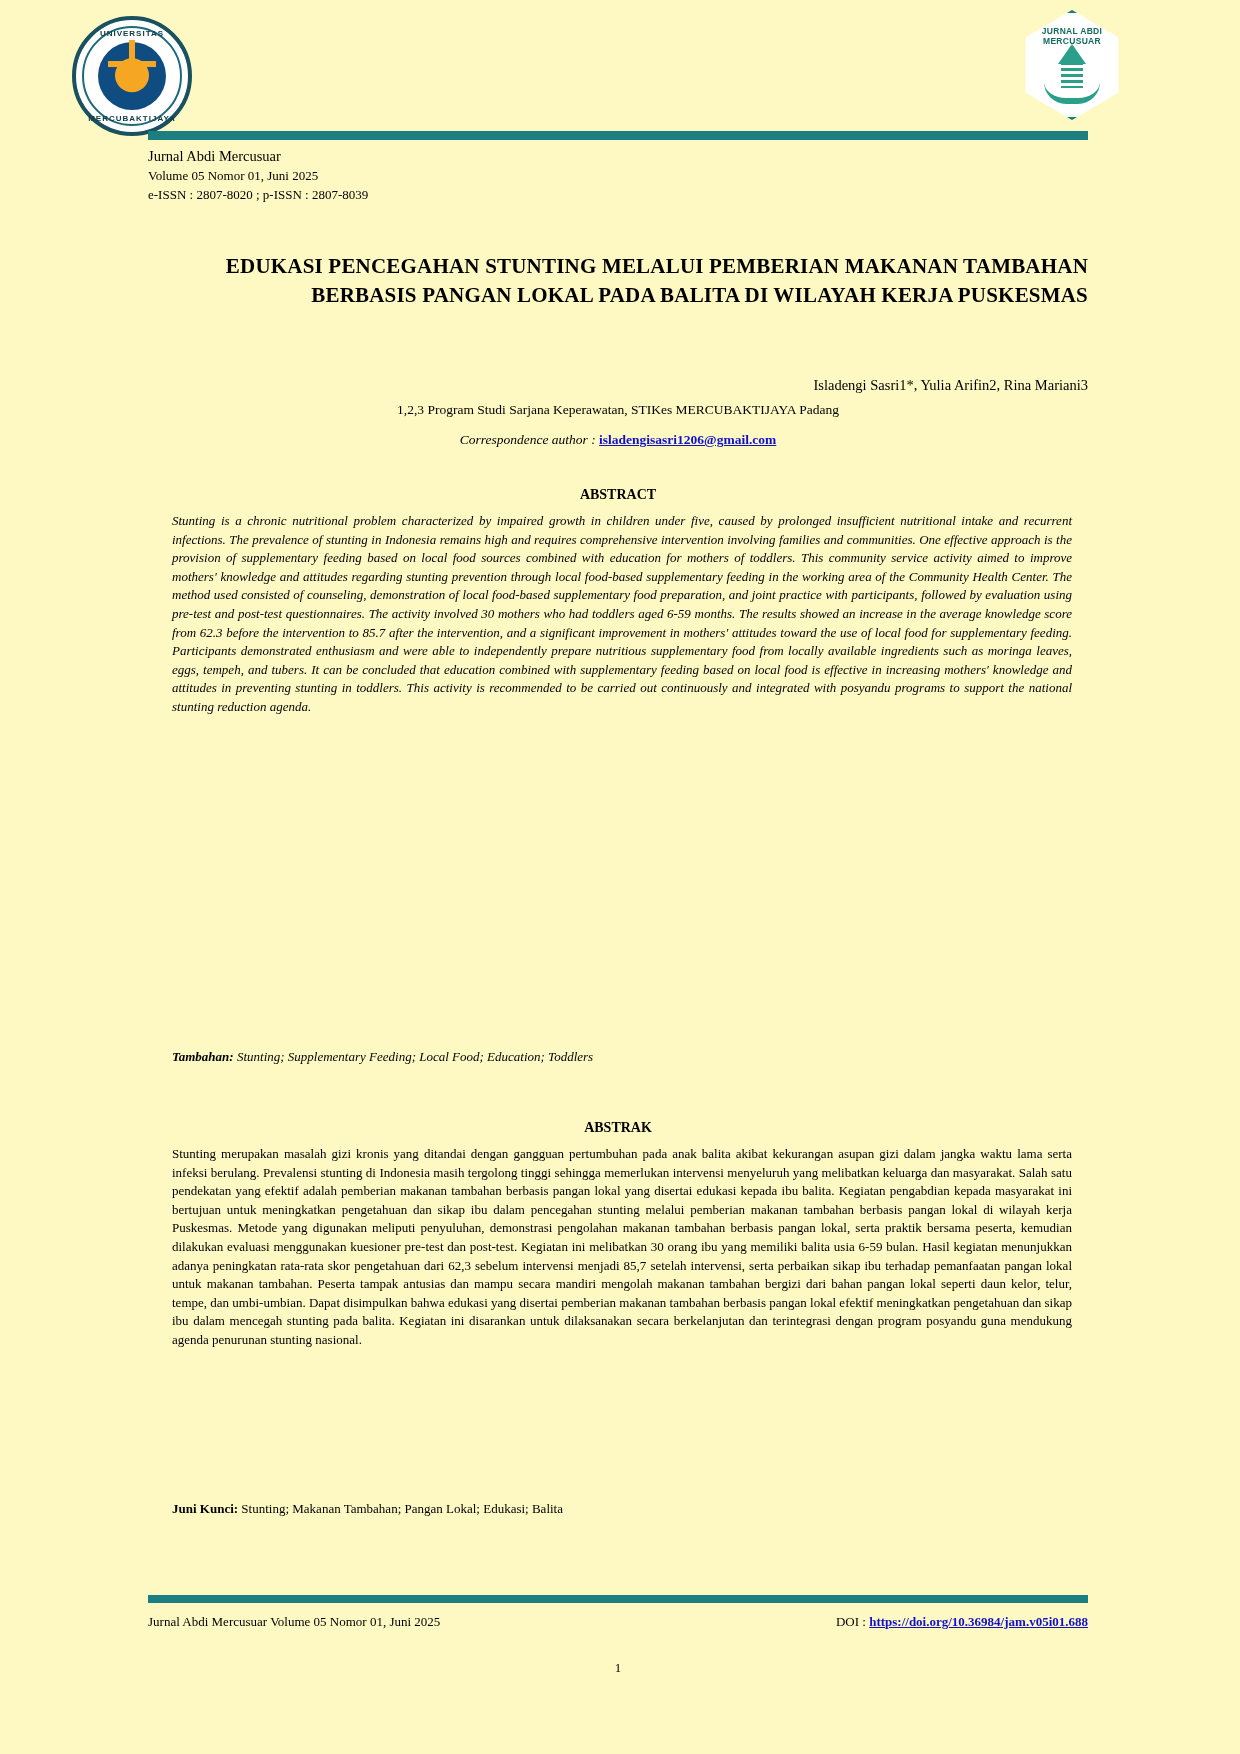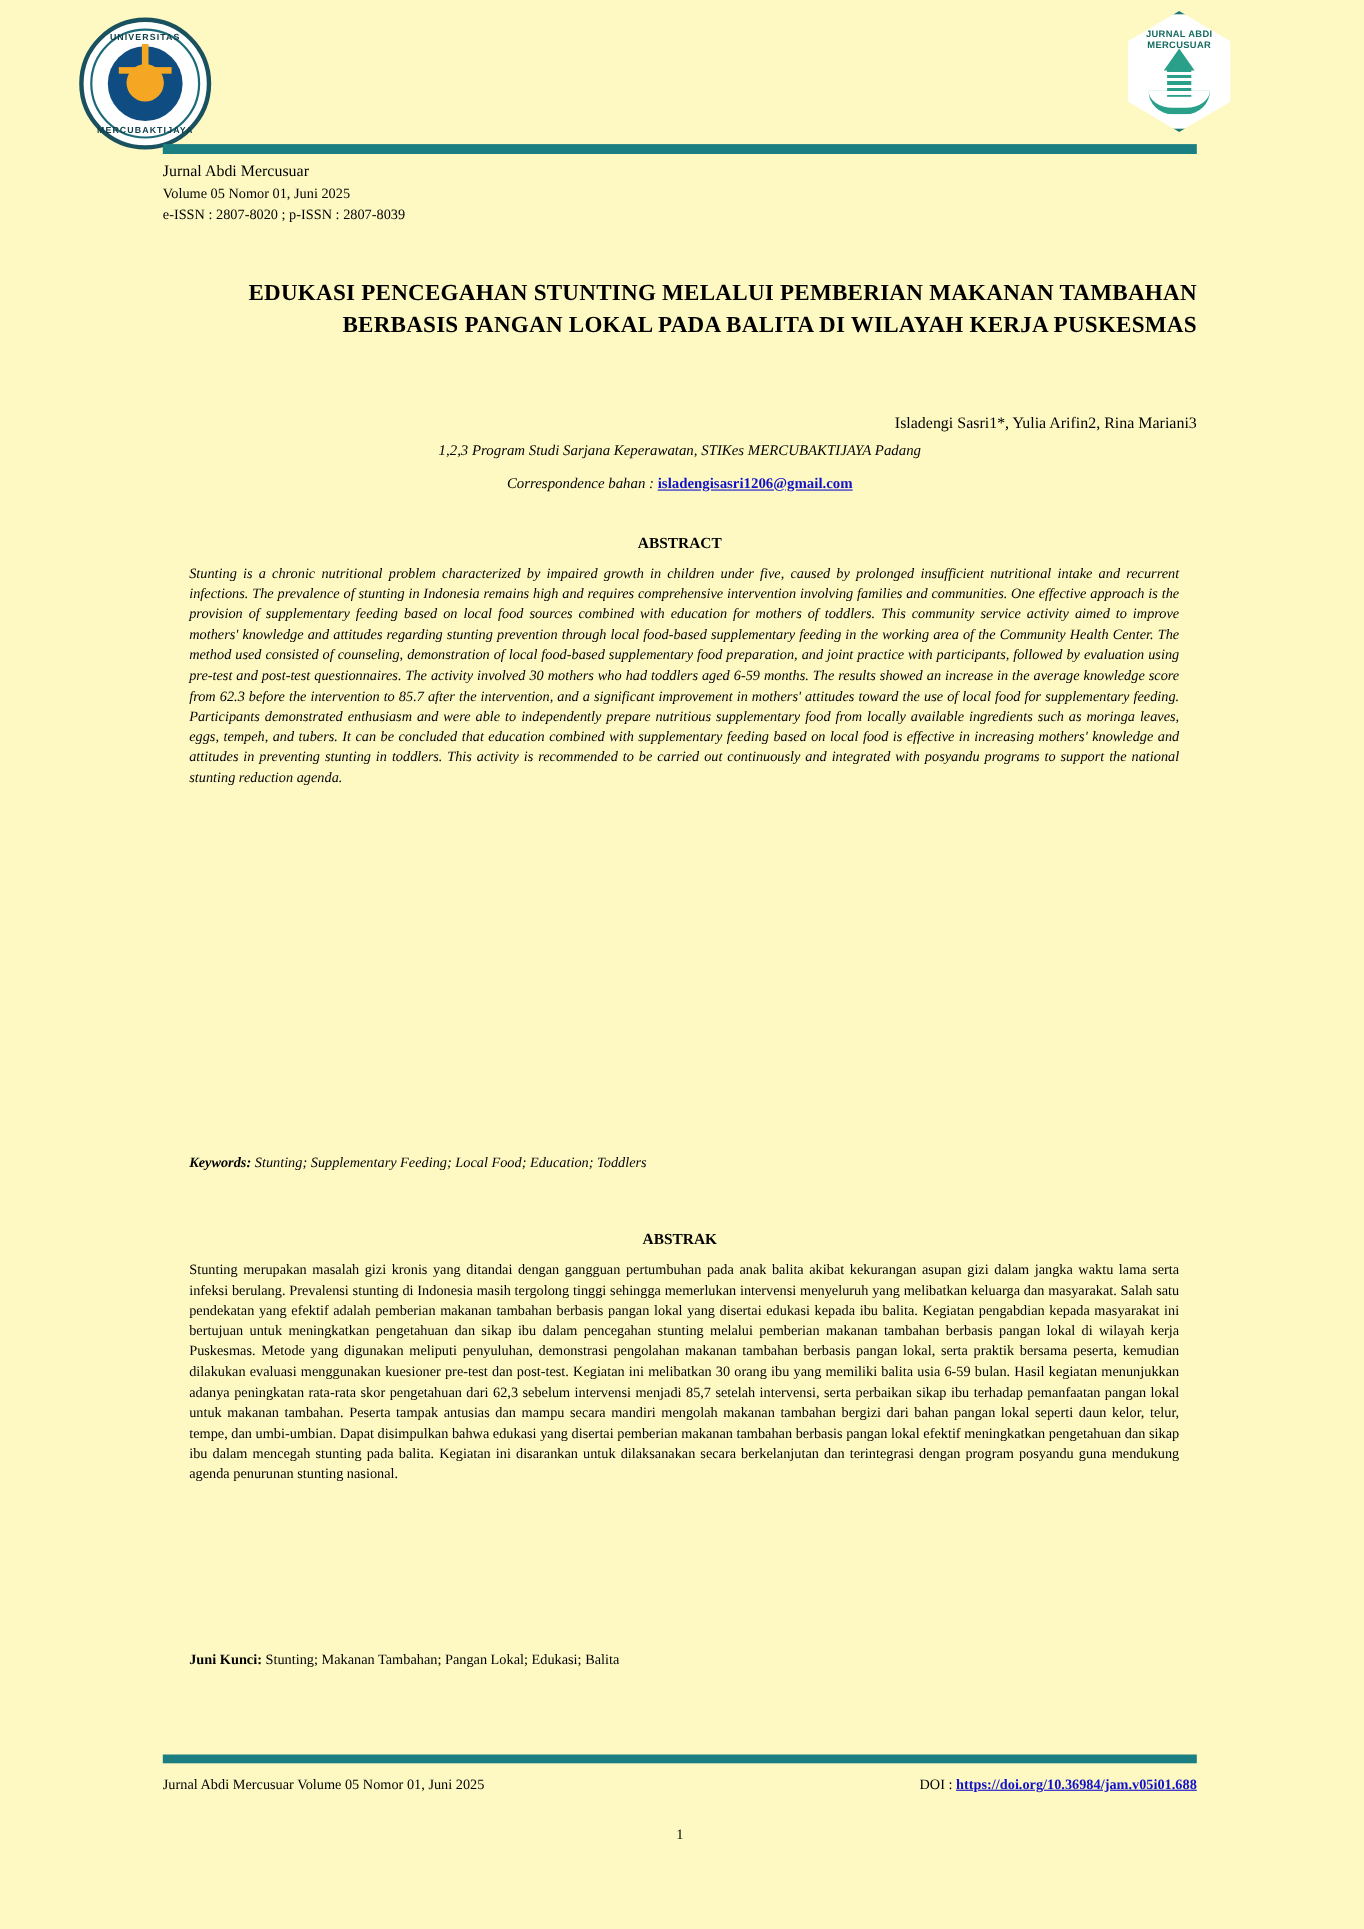--- a/index.html
+++ b/index.html
@@ -204,21 +204,20 @@
     line-height: 21px;
   }
   .affil {
     position: absolute;
     left: 148px;
     top: 400px;
     width: 940px;
     text-align: center;
     font-size: 13.5px;
     line-height: 20px;
-    font-style: italic;
   }
   .email-row {
     position: absolute;
     left: 148px;
     top: 432px;
     width: 940px;
     text-align: center;
     font-size: 13.5px;
   }
   .email-row .label {
@@ -333,28 +332,28 @@
     <div class="line">Jurnal Abdi Mercusuar</div>
     <div class="line small">Volume 05 Nomor 01, Juni 2025</div>
     <div class="line small">e-ISSN : 2807-8020 ; p-ISSN : 2807-8039</div>
   </div>
 
   <div class="title">EDUKASI PENCEGAHAN STUNTING MELALUI PEMBERIAN MAKANAN TAMBAHAN BERBASIS PANGAN LOKAL PADA BALITA DI WILAYAH KERJA PUSKESMAS</div>
 
   <div class="authors">Isladengi Sasri1*, Yulia Arifin2, Rina Mariani3</div>
   <div class="affil">1,2,3 Program Studi Sarjana Keperawatan, STIKes MERCUBAKTIJAYA Padang</div>
   <div class="email-row">
-    <span class="label">Correspondence bahan : </span>
+    <span class="label">Correspondence author : </span>
     <a class="email-link" href="#">isladengisasri1206@gmail.com</a>
   </div>
 
   <div class="abs-head en">ABSTRACT</div>
   <div class="abs-body en">Stunting is a chronic nutritional problem characterized by impaired growth in children under five, caused by prolonged insufficient nutritional intake and recurrent infections. The prevalence of stunting in Indonesia remains high and requires comprehensive intervention involving families and communities. One effective approach is the provision of supplementary feeding based on local food sources combined with education for mothers of toddlers. This community service activity aimed to improve mothers' knowledge and attitudes regarding stunting prevention through local food-based supplementary feeding in the working area of the Community Health Center. The method used consisted of counseling, demonstration of local food-based supplementary food preparation, and joint practice with participants, followed by evaluation using pre-test and post-test questionnaires. The activity involved 30 mothers who had toddlers aged 6-59 months. The results showed an increase in the average knowledge score from 62.3 before the intervention to 85.7 after the intervention, and a significant improvement in mothers' attitudes toward the use of local food for supplementary feeding. Participants demonstrated enthusiasm and were able to independently prepare nutritious supplementary food from locally available ingredients such as moringa leaves, eggs, tempeh, and tubers. It can be concluded that education combined with supplementary feeding based on local food is effective in increasing mothers' knowledge and attitudes in preventing stunting in toddlers. This activity is recommended to be carried out continuously and integrated with posyandu programs to support the national stunting reduction agenda.</div>
   <div class="kw en">
-    <b>Keywords:</b>
+    <b>Tambahan:</b>
     <span>Stunting; Supplementary Feeding; Local Food; Education; Toddlers</span>
   </div>
 
   <div class="abs-head id">ABSTRAK</div>
   <div class="abs-body id">Stunting merupakan masalah gizi kronis yang ditandai dengan gangguan pertumbuhan pada anak balita akibat kekurangan asupan gizi dalam jangka waktu lama serta infeksi berulang. Prevalensi stunting di Indonesia masih tergolong tinggi sehingga memerlukan intervensi menyeluruh yang melibatkan keluarga dan masyarakat. Salah satu pendekatan yang efektif adalah pemberian makanan tambahan berbasis pangan lokal yang disertai edukasi kepada ibu balita. Kegiatan pengabdian kepada masyarakat ini bertujuan untuk meningkatkan pengetahuan dan sikap ibu dalam pencegahan stunting melalui pemberian makanan tambahan berbasis pangan lokal di wilayah kerja Puskesmas. Metode yang digunakan meliputi penyuluhan, demonstrasi pengolahan makanan tambahan berbasis pangan lokal, serta praktik bersama peserta, kemudian dilakukan evaluasi menggunakan kuesioner pre-test dan post-test. Kegiatan ini melibatkan 30 orang ibu yang memiliki balita usia 6-59 bulan. Hasil kegiatan menunjukkan adanya peningkatan rata-rata skor pengetahuan dari 62,3 sebelum intervensi menjadi 85,7 setelah intervensi, serta perbaikan sikap ibu terhadap pemanfaatan pangan lokal untuk makanan tambahan. Peserta tampak antusias dan mampu secara mandiri mengolah makanan tambahan bergizi dari bahan pangan lokal seperti daun kelor, telur, tempe, dan umbi-umbian. Dapat disimpulkan bahwa edukasi yang disertai pemberian makanan tambahan berbasis pangan lokal efektif meningkatkan pengetahuan dan sikap ibu dalam mencegah stunting pada balita. Kegiatan ini disarankan untuk dilaksanakan secara berkelanjutan dan terintegrasi dengan program posyandu guna mendukung agenda penurunan stunting nasional.</div>
   <div class="kw id">
     <b>Juni Kunci:</b>
     <span>Stunting; Makanan Tambahan; Pangan Lokal; Edukasi; Balita</span>
   </div>
 

